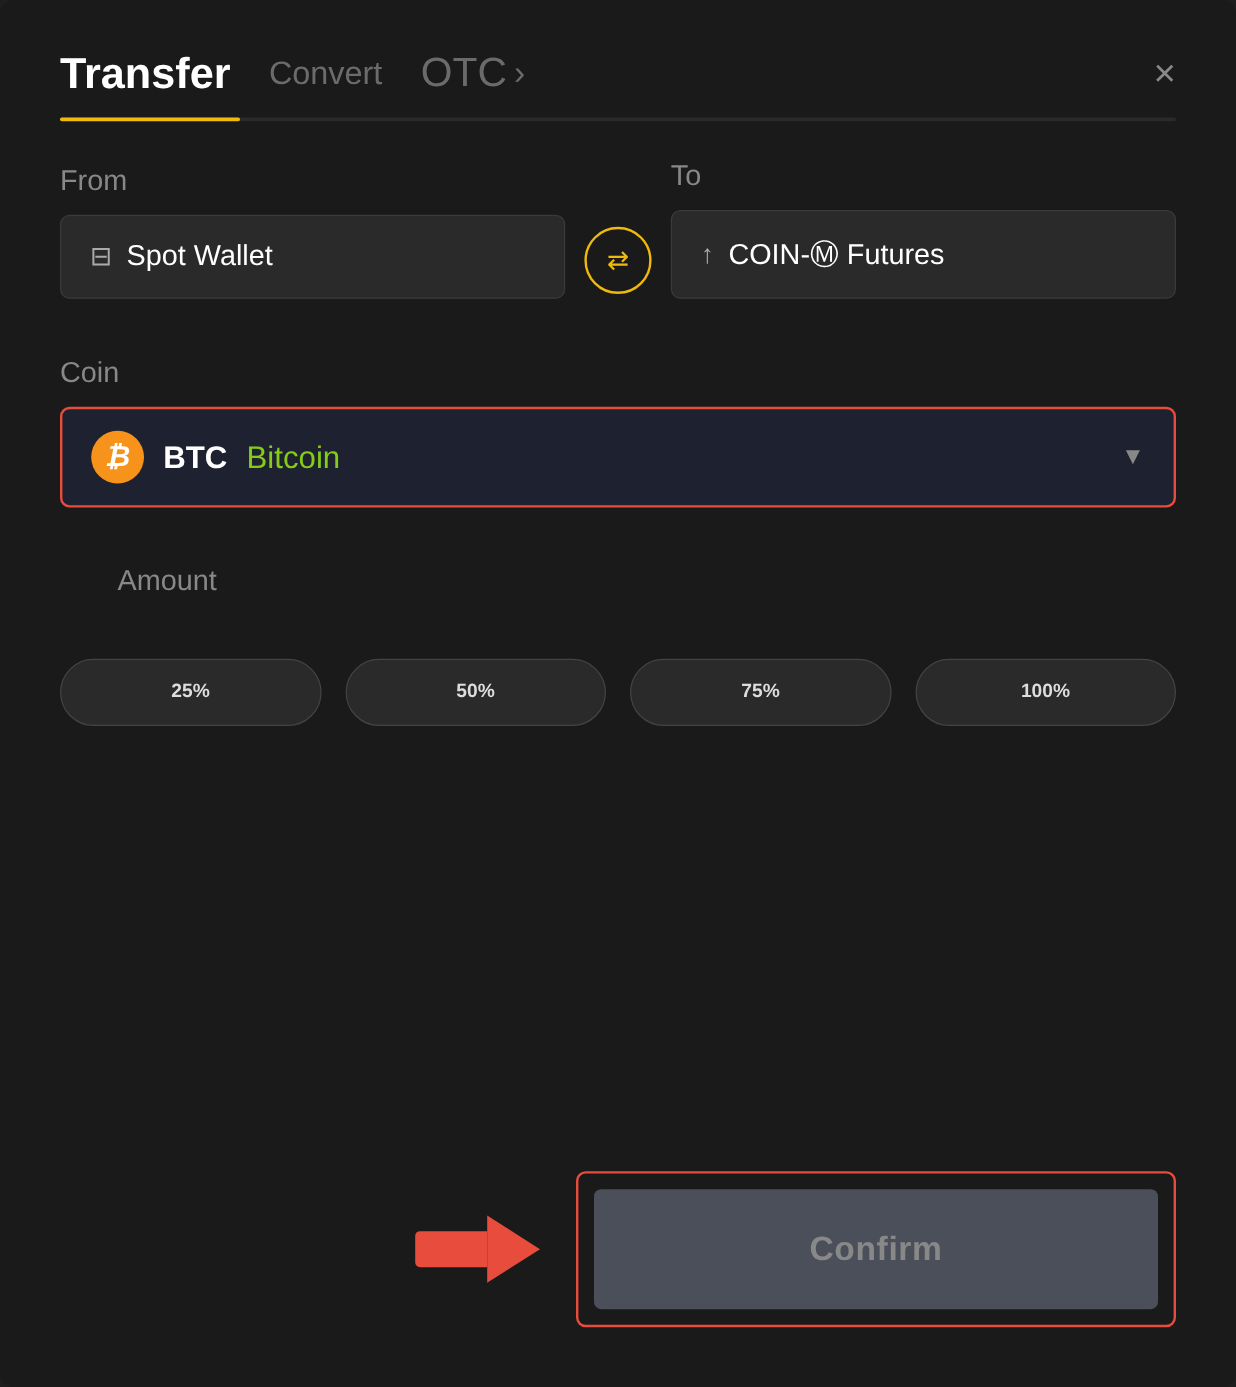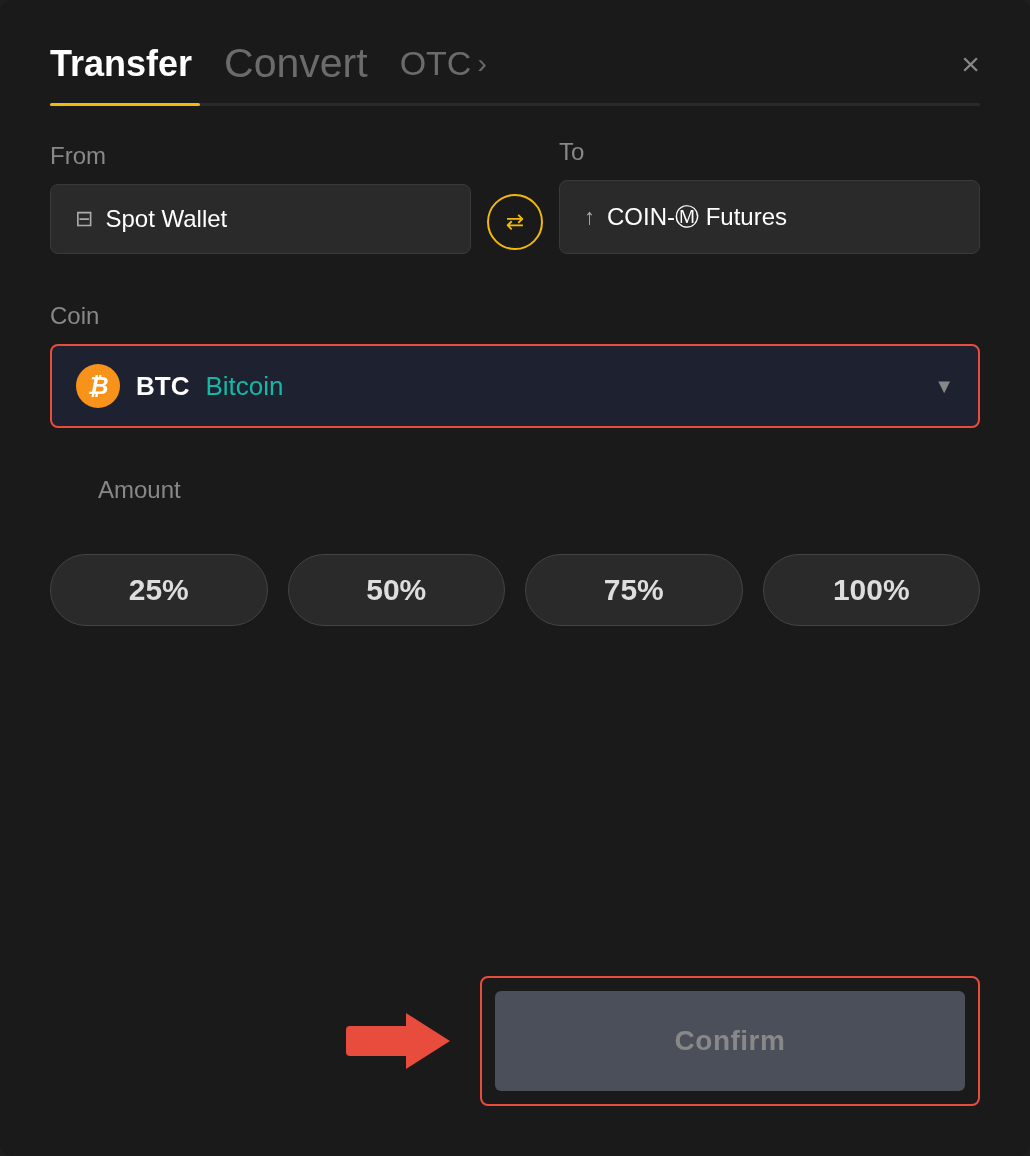--- a/index.html
+++ b/index.html
@@ -33,21 +33,21 @@
     }
 
     .tab-transfer {
       font-size: 36px;
       font-weight: 700;
       color: #ffffff;
       cursor: pointer;
     }
 
     .tab-convert {
-      font-size: 41px;
+      font-size: 27px;
       color: #6b6b6b;
       cursor: pointer;
       font-weight: 400;
     }
 
     .tab-otc {
       font-size: 34px;
       color: #6b6b6b;
       cursor: pointer;
       font-weight: 400;
@@ -202,21 +202,21 @@
     }
 
     .coin-name {
       font-size: 26px;
       font-weight: 700;
       color: #ffffff;
     }
 
     .coin-full-name {
       font-size: 26px;
-      color: #14b8a6;
+      color: #84cc16;
       font-weight: 400;
     }
 
     .coin-chevron {
       margin-left: auto;
       color: #888;
       font-size: 20px;
     }
 
     
@@ -263,21 +263,21 @@
       margin-top: 36px;
     }
 
     .percent-btn {
       flex: 1;
       padding: 18px 0;
       background: #2a2a2a;
       border: 1px solid #444;
       border-radius: 50px;
       color: #dddddd;
-      font-size: 30px;
+      font-size: 16px;
       font-weight: 600;
       cursor: pointer;
       text-align: center;
     }
 
     
     .bottom-section {
       margin-top: auto;
       padding-top: 60px;
       display: flex;

